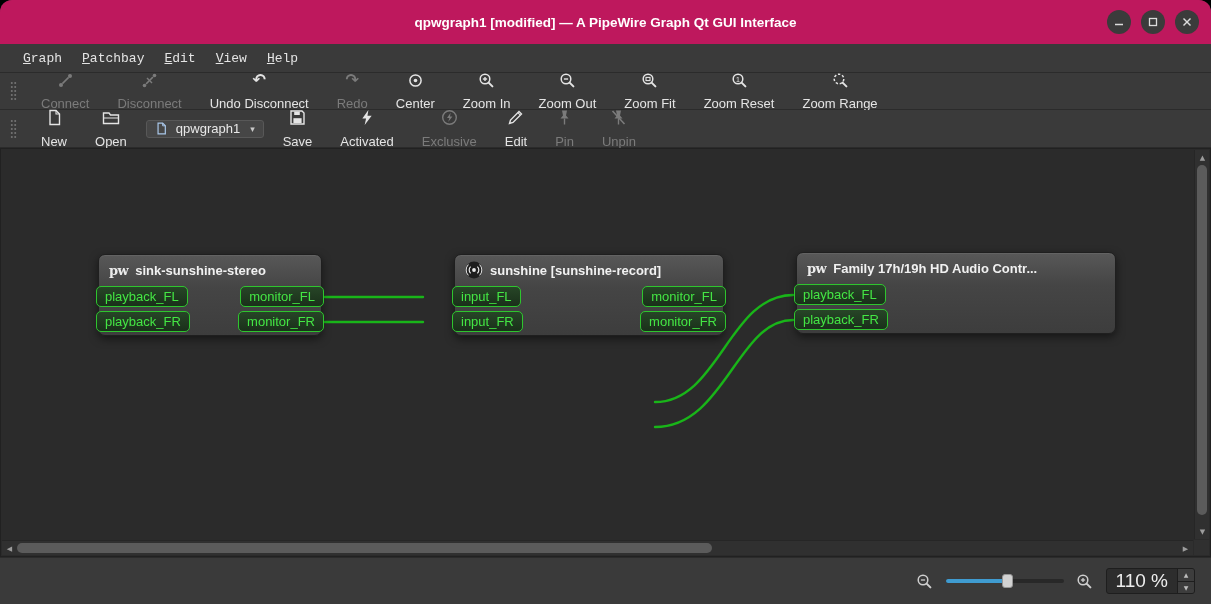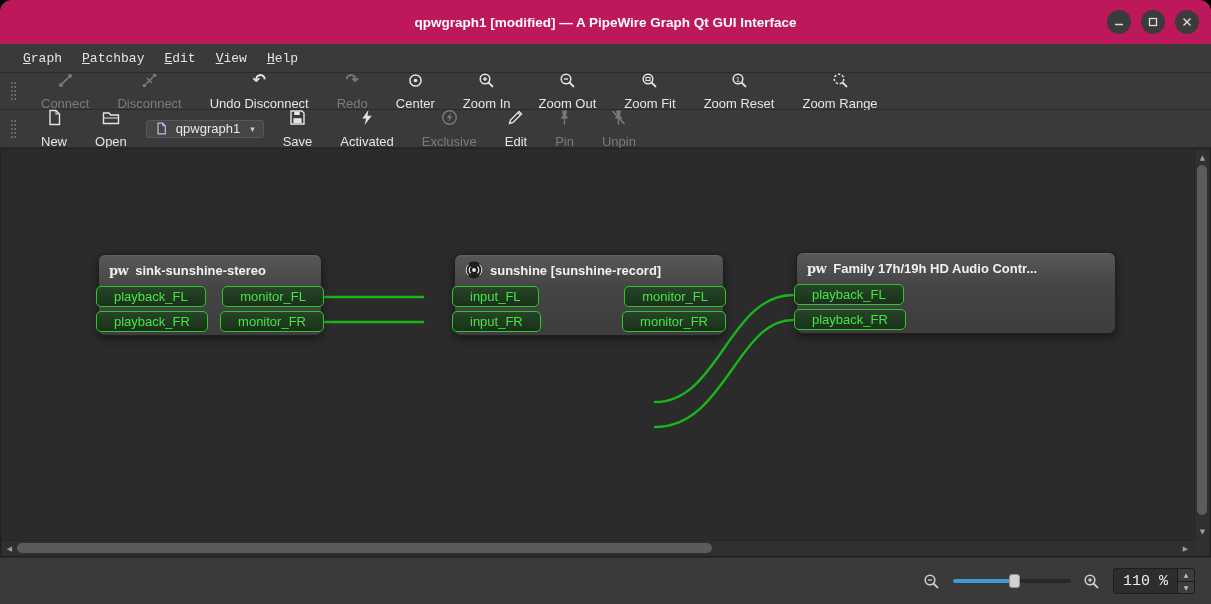--- a/index.html
+++ b/index.html
@@ -41,42 +41,42 @@
   .wires { position:absolute; left:0; top:0; width:100%; height:100%; z-index:1; pointer-events:none; }
   .wires path { pointer-events:stroke; }
   .node { position:absolute; z-index:2; background:linear-gradient(180deg,#585858 0%,#454545 40%,#3d3d3d 100%);
     border:1px solid #1f1f1f; border-radius:7px; box-shadow:0 3px 9px rgba(0,0,0,.5), inset 0 1px 0 rgba(255,255,255,.07); cursor:move; }
   .node-header { display:flex; align-items:center; gap:7px; height:30px; padding:0 10px; color:#f1f1f1; font-weight:bold; font-size:13px; white-space:nowrap; overflow:hidden; }
   .pw-glyph { font-weight:bold; font-size:13px; color:#ececec; letter-spacing:-0.5px; font-family:"DejaVu Serif",serif; }
   .node-icon { display:flex; width:18px; height:18px; }
   .port-row { display:flex; justify-content:space-between; align-items:center; height:22px; margin:0 -3px 3px -3px; }
   .port-row.only-left { justify-content:flex-start; }
   .port-row.only-right { justify-content:flex-end; }
-  .port { font-size:13px; line-height:19px; height:21px; padding:0 17px; border:1.5px solid #2ec52e; border-radius:5px;
+  .port { font-size:13px; line-height:19px; height:21px; padding:0 8px; border:1.5px solid #2ec52e; border-radius:5px;
     background:linear-gradient(180deg,#274527 0%,#1a301a 100%); color:#44e644; white-space:nowrap; cursor:crosshair; }
 
   
   .vscroll { position:absolute; top:1px; right:1px; bottom:17px; width:15px; background:#303030; border-left:1px solid #262626; z-index:3; }
   .hscroll { position:absolute; left:1px; right:17px; bottom:1px; height:15px; background:#303030; border-top:1px solid #262626; z-index:3; }
   .corner { position:absolute; right:1px; bottom:1px; width:15px; height:15px; background:#303030; z-index:3; }
   .sb-arrow { position:absolute; width:15px; height:15px; display:flex; align-items:center; justify-content:center;
     color:#9c9c9c; font-size:7px; cursor:pointer; font-family:"DejaVu Sans",sans-serif; }
   .vthumb { position:absolute; left:2px; right:2px; top:15px; height:350px; background:#5b5b5b; border-radius:5px; cursor:pointer; }
   .hthumb { position:absolute; top:2px; bottom:2px; left:15px; width:695px; background:#5b5b5b; border-radius:5px; cursor:pointer; }
 
   
   .statusbar { height:47px; background:#3a3a3a; border-top:1px solid #2b2b2b; display:flex; align-items:center;
     justify-content:flex-end; padding:0 16px; gap:12px; flex:0 0 auto; }
   .sb-icon { display:flex; width:18px; height:18px; align-items:center; justify-content:center; color:#cfcfcf; cursor:pointer; }
   .slider { width:118px; height:4px; background:#282828; border-radius:2px; position:relative; cursor:pointer; }
   .slider-fill { position:absolute; left:0; top:0; bottom:0; width:52%; background:#3f9bd0; border-radius:2px; }
   .slider-handle { position:absolute; left:calc(52% - 5px); top:-5px; width:11px; height:14px; background:#d2d2d2;
     border:1px solid #969696; border-radius:3px; cursor:grab; }
   .spinbox { display:flex; align-items:stretch; height:26px; background:#2d2d2d; border:1px solid #1e1e1e; border-radius:3px; overflow:hidden; }
-  .spin-value { padding:0 9px; color:#ededed; font-size:15px; display:flex; align-items:center;font-family:Liberation Mono, monospace; }
+  .spin-value { padding:0 9px; color:#ededed; font-size:19px; display:flex; align-items:center; }
   .spin-btns { display:flex; flex-direction:column; width:17px; border-left:1px solid #1e1e1e; }
   .spin-btn { flex:1; display:flex; align-items:center; justify-content:center; color:#bdbdbd; font-size:6px;
     background:#3d3d3d; cursor:pointer; font-family:"DejaVu Sans",sans-serif; }
   .spin-btn:first-child { border-bottom:1px solid #1e1e1e; }
 </style>
 </head>
 <body>
 
 <div class="window">
 

